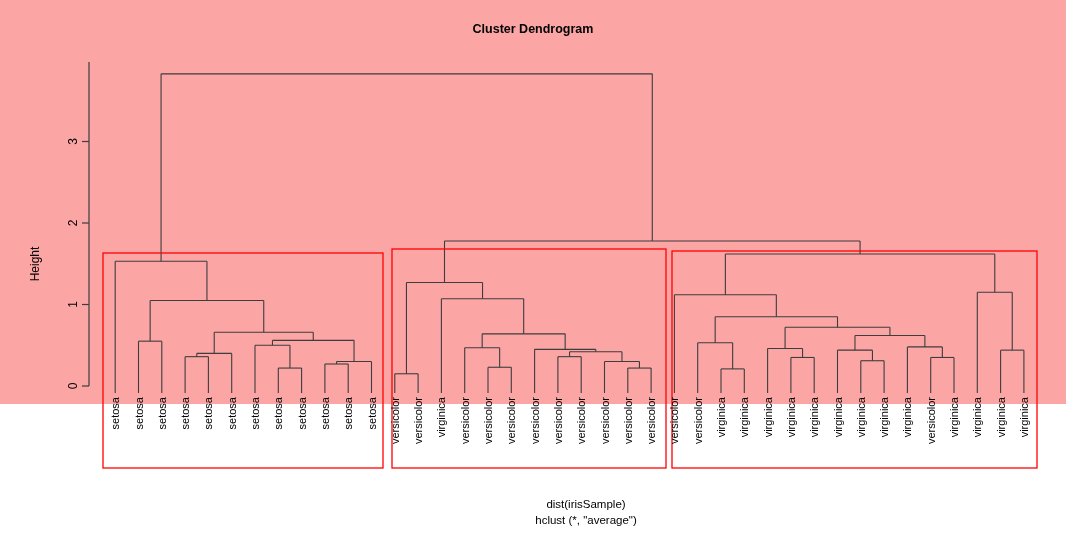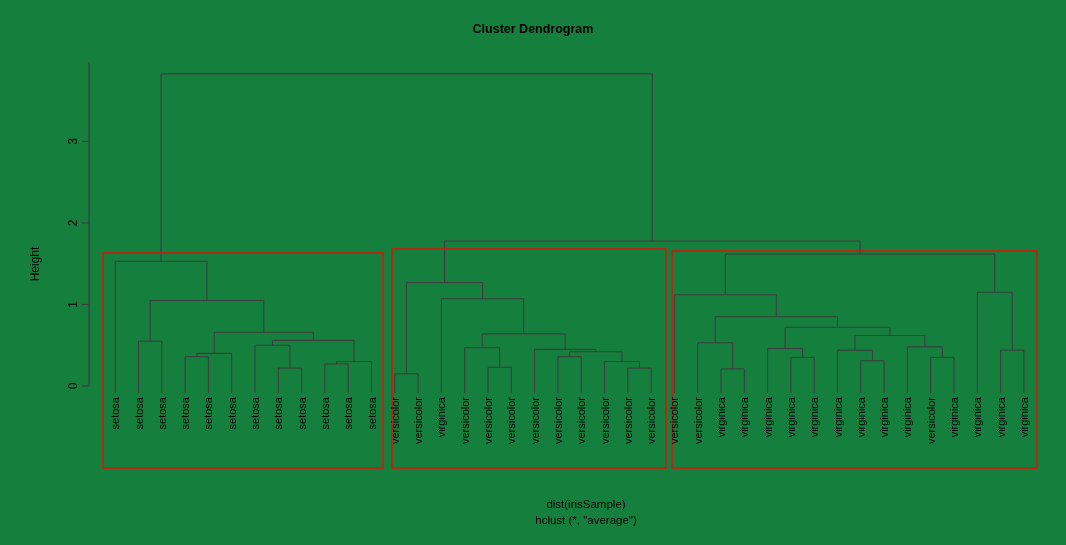--- a/index.html
+++ b/index.html
@@ -1,17 +1,17 @@
 <!DOCTYPE html>
 <html><head>
 <meta charset="utf-8">
 <style>
   html,body{margin:0;padding:0;background:#ffffff;}
   body{width:1066px;height:545px;overflow:hidden;font-family:"Liberation Sans",sans-serif;}
-  #root{position:relative;width:1066px;height:545px;background:#15803d;}
+  #root{position:relative;width:1066px;height:404px;background:#fca5a5;}
   svg{display:block;}
   .plot-title{font-size:12.5px;font-weight:bold;fill:#000;}
   .axis-tick-label{font-size:12px;fill:#000;}
   .axis-title{font-size:12px;fill:#000;}
   .leaf-label{font-size:11px;fill:#000;}
   .caption{font-size:11.5px;fill:#000;}
 </style>
 </head>
 <body>
 

